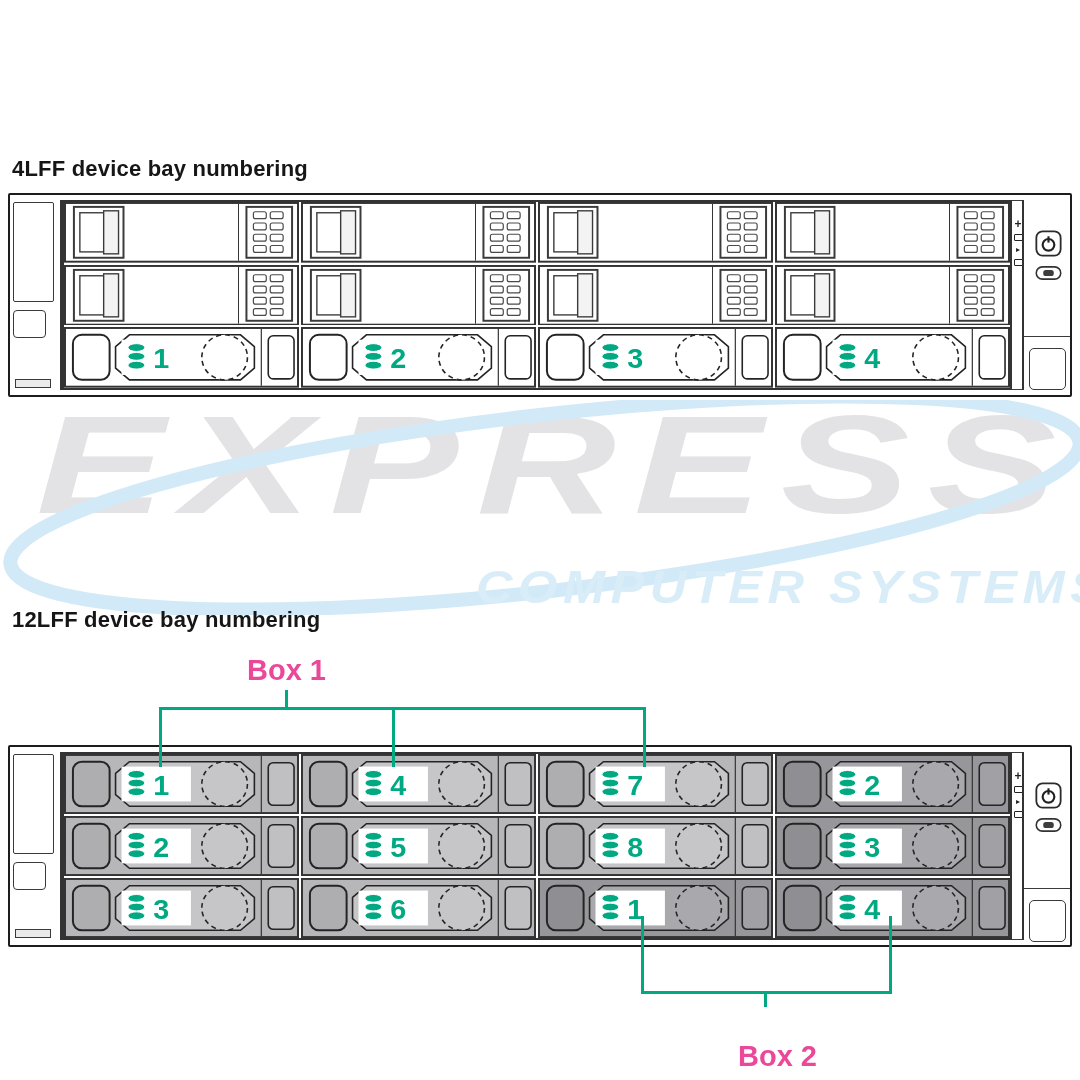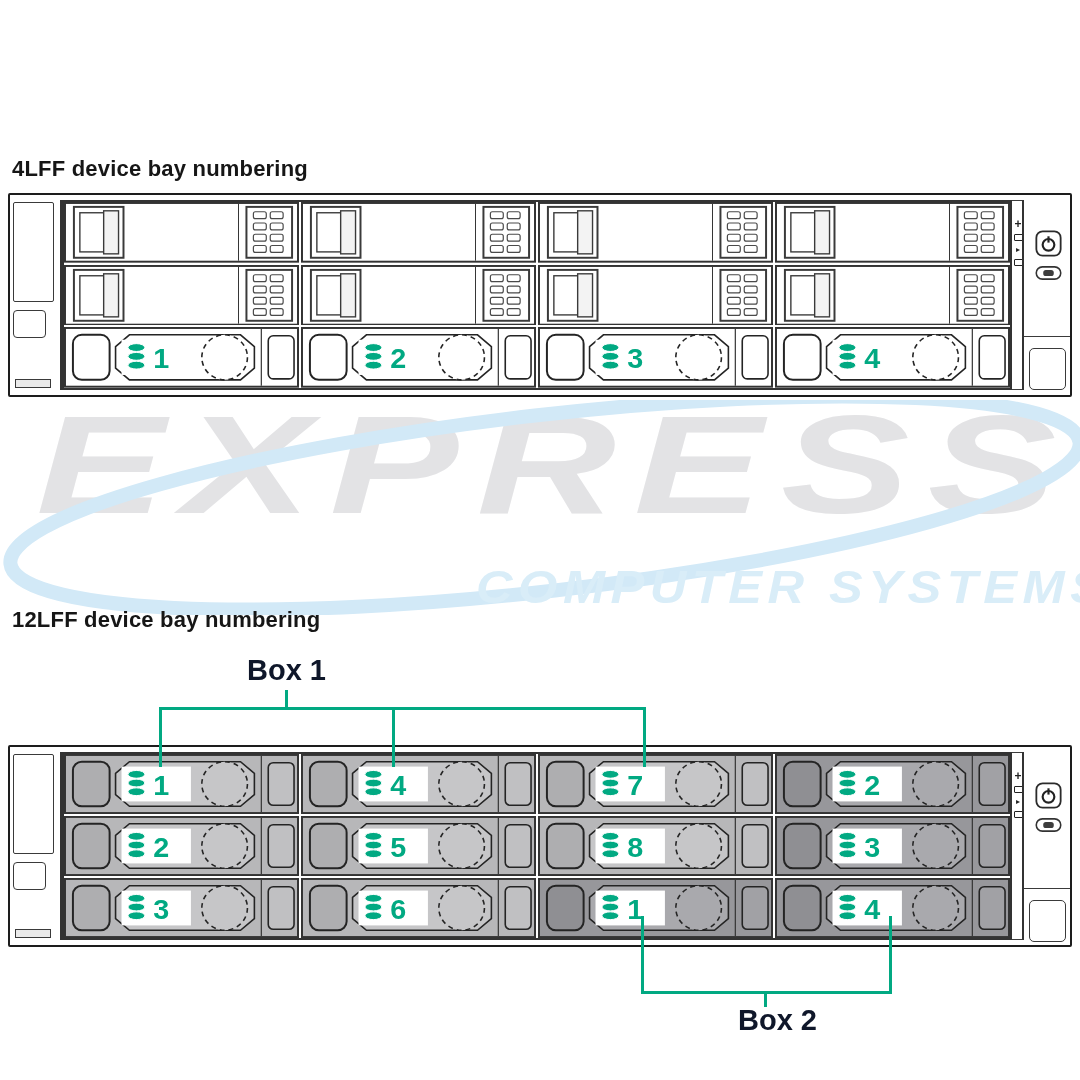--- a/index.html
+++ b/index.html
@@ -44,33 +44,33 @@
   .ear-sep{position:absolute;left:0;right:0;top:136px;border-top:1.6px solid #3a3a3a;}
   .earr-port{position:absolute;left:5px;top:148px;width:35px;height:40px;border:1.8px solid #3a3a3a;border-radius:5px;}
   .bay-region{position:absolute;left:52px;right:58px;top:5px;bottom:5px;border:2px solid #333;
               background:#fff;box-sizing:border-box;}
   .bay-grid{position:absolute;left:0;top:0;width:100%;height:100%;display:grid;
             grid-template-columns:repeat(4,1fr);grid-template-rows:repeat(3,1fr);gap:2px;background:#fff;}
   .cell{width:100%;height:100%;display:block;}
 
   
   .gline{position:absolute;background:#01a982;z-index:4;}
-  .glabel{position:absolute;z-index:4;font-size:29px;font-weight:bold;color:#0f172a;
+  .glabel{position:absolute;z-index:4;font-size:29px;font-weight:bold;color:#ec4899;
           text-align:center;white-space:nowrap;}
   #b1-h{left:159px;top:707px;width:487px;height:3px;}
   #b1-v1{left:159px;top:707px;width:3px;height:60px;}
   #b1-v2{left:392px;top:707px;width:3px;height:60px;}
   #b1-v3{left:643px;top:707px;width:3px;height:60px;}
   #b1-tick{left:285px;top:690px;width:3px;height:17px;}
   #box1-label{left:229px;top:654px;width:115px;}
   #b2-v1{left:641px;top:916px;width:3px;height:78px;}
   #b2-v2{left:889px;top:916px;width:3px;height:78px;}
   #b2-h{left:641px;top:991px;width:251px;height:3px;}
   #b2-tick{left:764px;top:994px;width:3px;height:13px;}
-  #box2-label{left:720px;top:1004px;width:115px;}
+  #box2-label{left:720px;top:1040px;width:115px;}
 </style>
 </head>
 <body>
 
 <div class="stage">
 
   <div class="title" id="title4">4LFF device bay numbering</div>
 
   <div class="watermark">
     <div class="wm-word">EXPRESS</div>

